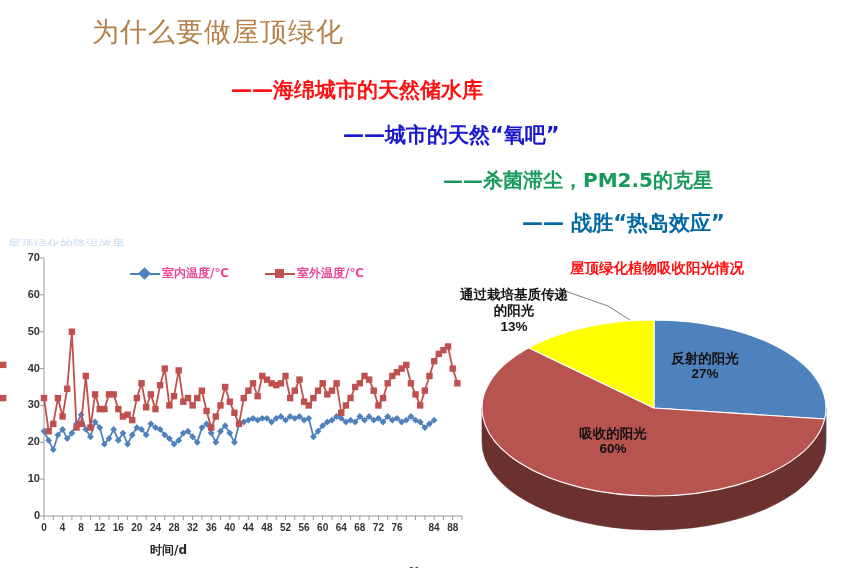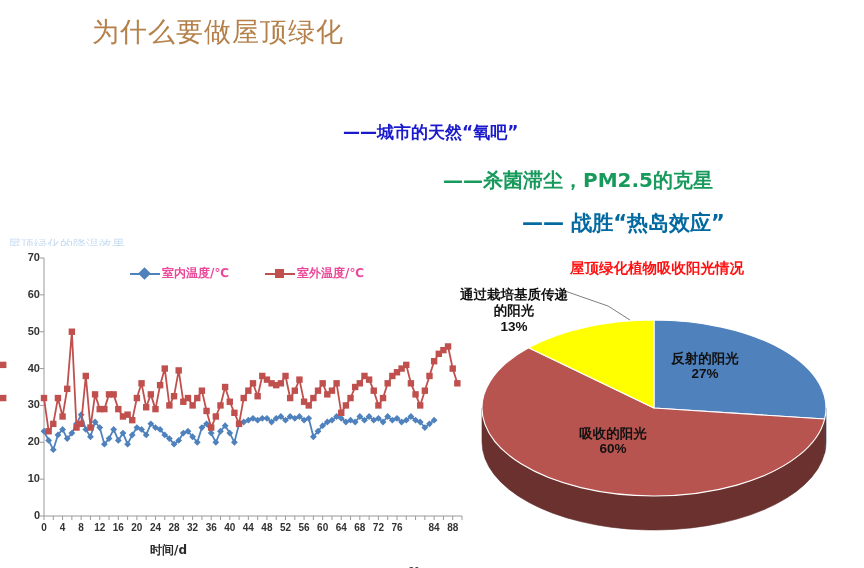--- a/index.html
+++ b/index.html
@@ -19,21 +19,21 @@
     font-family:"DejaVu Sans","Liberation Sans",sans-serif;
     letter-spacing:1px;
     text-shadow:1px 1px 0 rgba(255,255,255,.8);
     white-space:nowrap;
   }
   .sub{
     position:absolute;white-space:nowrap;font-weight:bold;
     font-family:"DejaVu Sans","Liberation Sans",sans-serif;
   }
   .sub1{left:231px;top:76px;font-size:21px;color:#FF1111;}
-  .sub2{left:343px;top:121px;font-size:17px;color:#1A1ACC;}
+  .sub2{left:343px;top:121px;font-size:21px;color:#1A1ACC;}
   .sub3{left:443px;top:167px;font-size:20px;color:#179A5C;}
   .sub4{left:522px;top:209px;font-size:21px;color:#0369a1;}
 
   
   #linechart{position:absolute;left:0px;top:250px;width:470px;height:310px;}
   .ytick{
     position:absolute;right:0;width:26px;text-align:right;
     font-size:11px;font-weight:bold;color:#333;
     font-family:"Liberation Sans",sans-serif;
   }
@@ -87,20 +87,21 @@
     font-family:"DejaVu Sans",sans-serif;white-space:nowrap;
   }
 </style>
 </head>
 <body>
 
 <div id="slide">
 
   <div class="title">为什么要做屋顶绿化</div>
 
+  <div class="sub sub1">——海绵城市的天然储水库</div>
   <div class="sub sub2">——城市的天然“氧吧”</div>
   <div class="sub sub3">——杀菌滞尘，PM2.5的克星</div>
   <div class="sub sub4">—— 战胜“热岛效应”</div>
 
   <div class="ghost">屋顶绿化的降温效果</div>
 
   <div id="linechart">
 
     <div class="yticks" id="ytickbox">
         <div class="ytick" style="top: 259px;">0</div>

